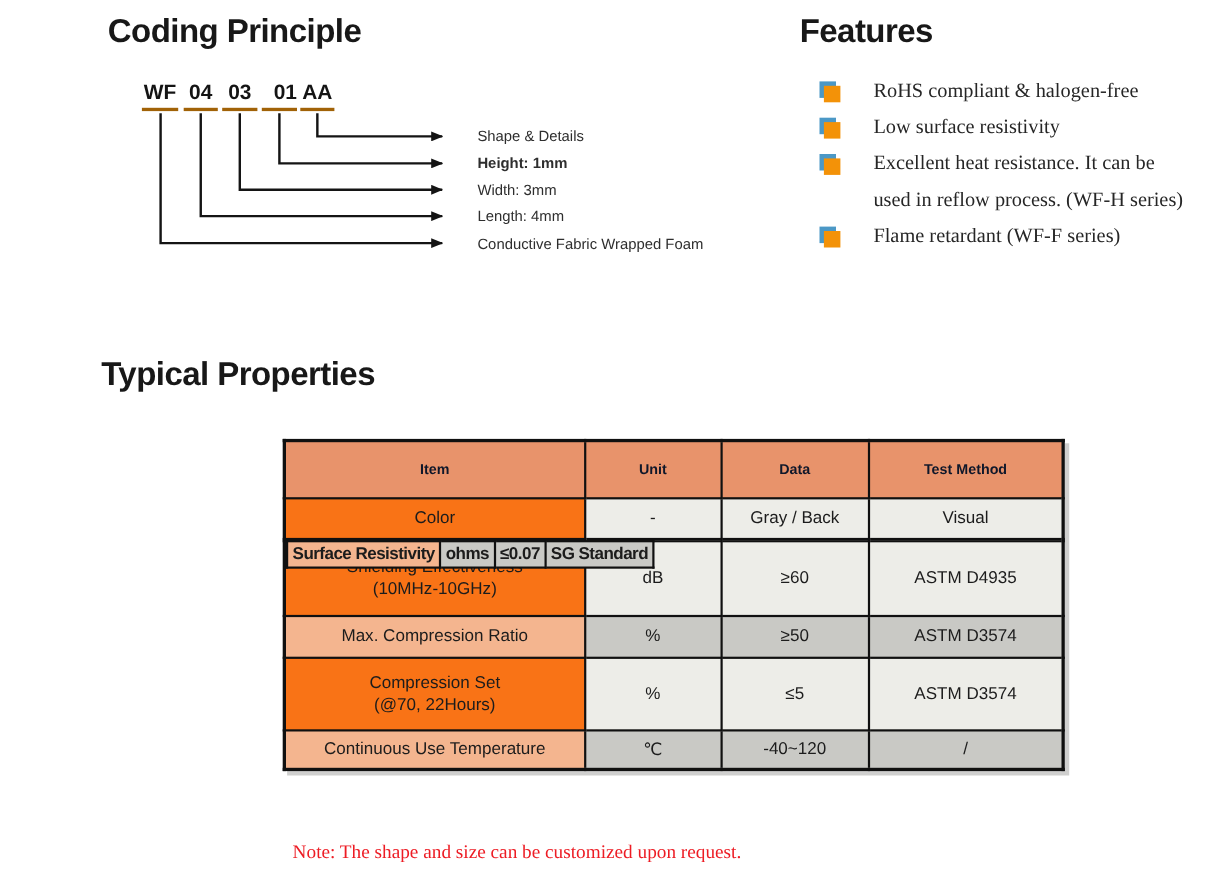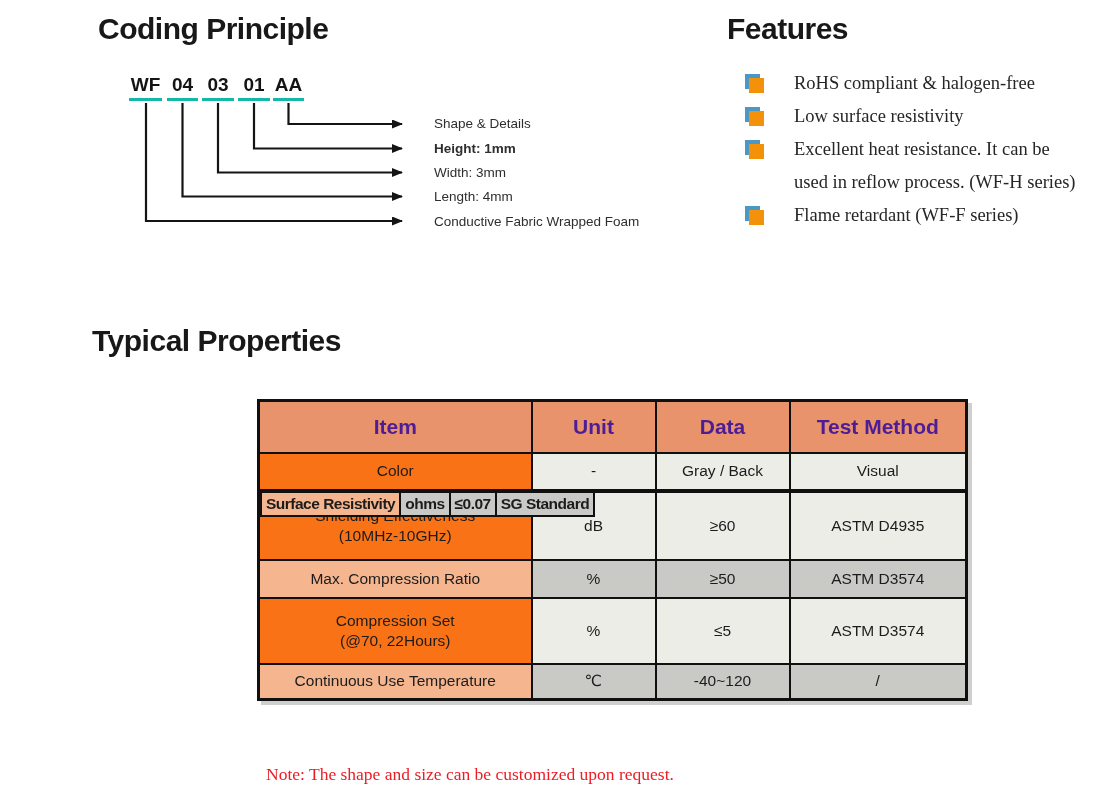--- a/index.html
+++ b/index.html
@@ -13,26 +13,26 @@
     color:#181818; font-family:"Liberation Sans","DejaVu Sans",sans-serif;
   }
   .h1.coding   { left:54px;  top:12px; }
   .h1.features { left:683px; top:12px; }
   .h1.typical  { left:48px;  top:324px; }
 
   
   .code-part {
     position:absolute; top:74px; display:inline-block; text-align:center;
     font-weight:700; font-size:19px; color:#141414;
-    border-bottom:3px solid #14b8a6; padding-bottom:2px; height:27px;
+    border-bottom:3px solid #a16207; padding-bottom:2px; height:27px;
   }
   .cp0 { left:85px;  width:33px; }
   .cp1 { left:123px; width:31px; }
   .cp2 { left:158px; width:32px; }
-  .cp3 { left:194px; width:32px; }
+  .cp3 { left:194px; width:32px;text-align:right; }
   .cp4 { left:229px; width:31px; }
   svg.arrows { position:absolute; left:0; top:0; width:690px; height:260px; }
   .diag-label {
     position:absolute; left:390px; font-size:13.5px; color:#2e2e2e; white-space:nowrap;
   }
   .dl0 { top:116px; } .dl1 { top:141px;font-weight:bold; } .dl2 { top:165px; } .dl3 { top:189px; } .dl4 { top:214px; }
 
   
   .features-list { position:absolute; left:701px; top:67px; width:400px; list-style:none; }
   .features-list li { display:flex; align-items:flex-start; }
@@ -48,21 +48,21 @@
   table.props {
     position:absolute; left:213px; top:399px; width:708px;
     border-collapse:collapse; table-layout:fixed;
     border:3px solid #101010;
     box-shadow:4px 4px 0 rgba(160,160,158,0.5);
     font-family:"Liberation Sans","DejaVu Sans",sans-serif;
   }
   table.props th, table.props td {
     border:2px solid #101010; text-align:center; vertical-align:middle; padding:2px 4px;
   }
-  table.props th { background:#e8936b; font-size:21px; font-weight:700; color:#4c1d95; height:52px; }
+  table.props th { background:#e8936b; font-size:13px; font-weight:700; color:#0f172a; height:52px; }
   table.props td { font-size:15.5px; color:#1c1c1c; }
   td .l2 { line-height:20px; }
   tr.r-light td.item { background:#f97316; }
   tr.r-light td.val  { background:#ededE8; }
   tr.r-dark  td.item { background:#f4b58f; }
   tr.r-dark  td.val  { background:#c9c9c5; }
   tr.h0 { height:37px; } tr.h1 { height:38px; } tr.h2 { height:68px; }
   tr.h3 { height:38px; } tr.h4 { height:66px; } tr.h5 { height:36px; }
 
   .note {

